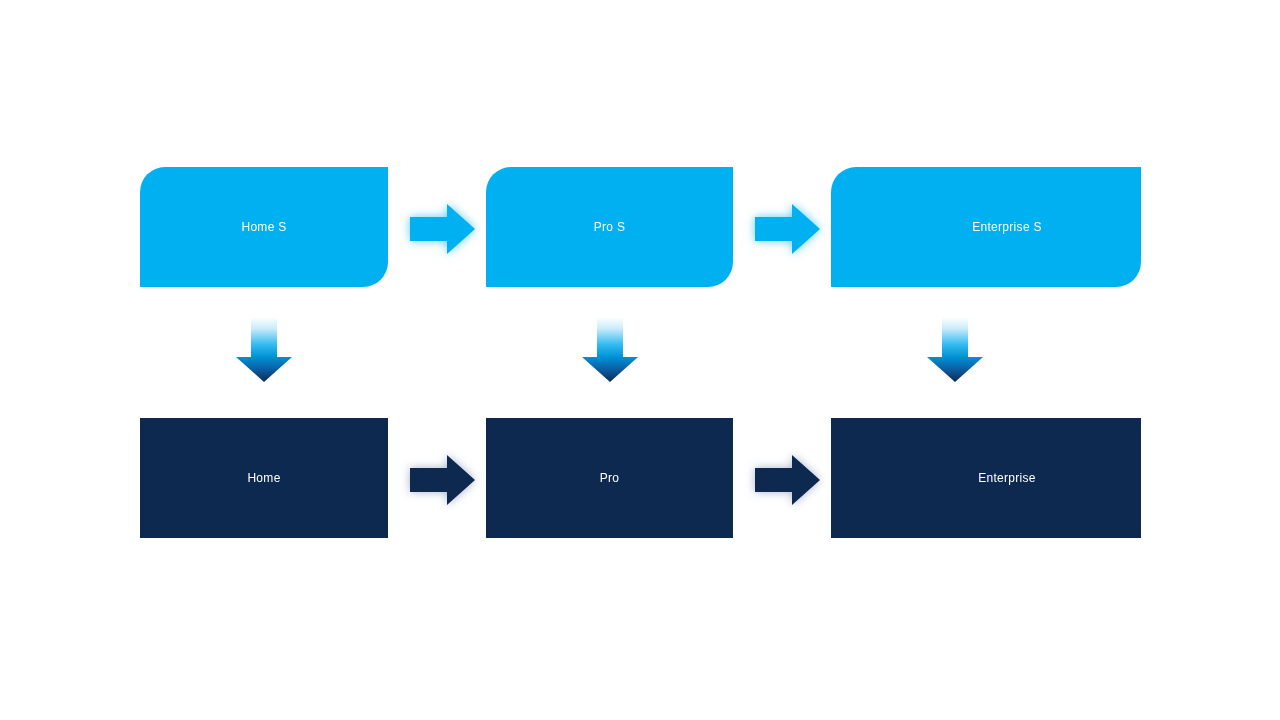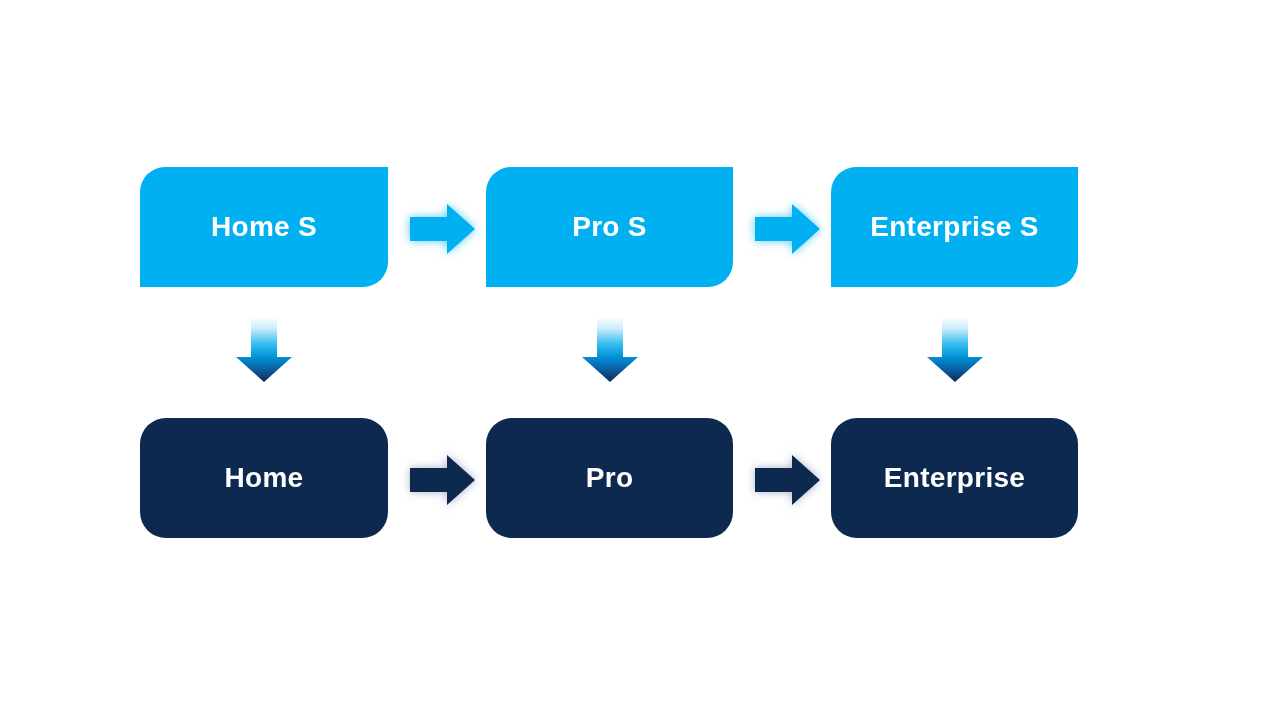--- a/index.html
+++ b/index.html
@@ -14,41 +14,40 @@
     height: 720px;
     background: var(--canvas-bg, #ffffff);
     overflow: hidden;
   }
   .box {
     position: absolute;
     height: 120px;
     display: flex;
     align-items: center;
     justify-content: center;
-    border-radius: 26px;
   }
   .box .label {
     color: var(--text-color, #ffffff);
-    font-size: 28px;
-    font-weight: 700;
+    font-size: 12px;
+    font-weight: 400;
     letter-spacing: 0.3px;
     white-space: nowrap;
   }
   .box.top-row {
     background: var(--top-fill, #00B0F0);
     border-radius: 25px 0 25px 0;
     top: 167px;
   }
   .box.bottom-row {
     background: var(--bottom-fill, #0E2950);
     top: 418px;
   }
   .col1 { left: 140px; width: 248px; }
   .col2 { left: 486px; width: 247px; }
-  .col3 { left: 831px; width: 247px; }
+  .col3 { left: 831px; width: 268px; padding-left: 42px; }
 
   svg.harrow, svg.varrow {
     position: absolute;
     display: block;
     overflow: visible;
   }
   svg.harrow.light {
     filter: drop-shadow(0 0 5px rgba(0, 176, 240, 0.65));
   }
   svg.harrow.light polygon { fill: var(--top-fill, #00B0F0); }

